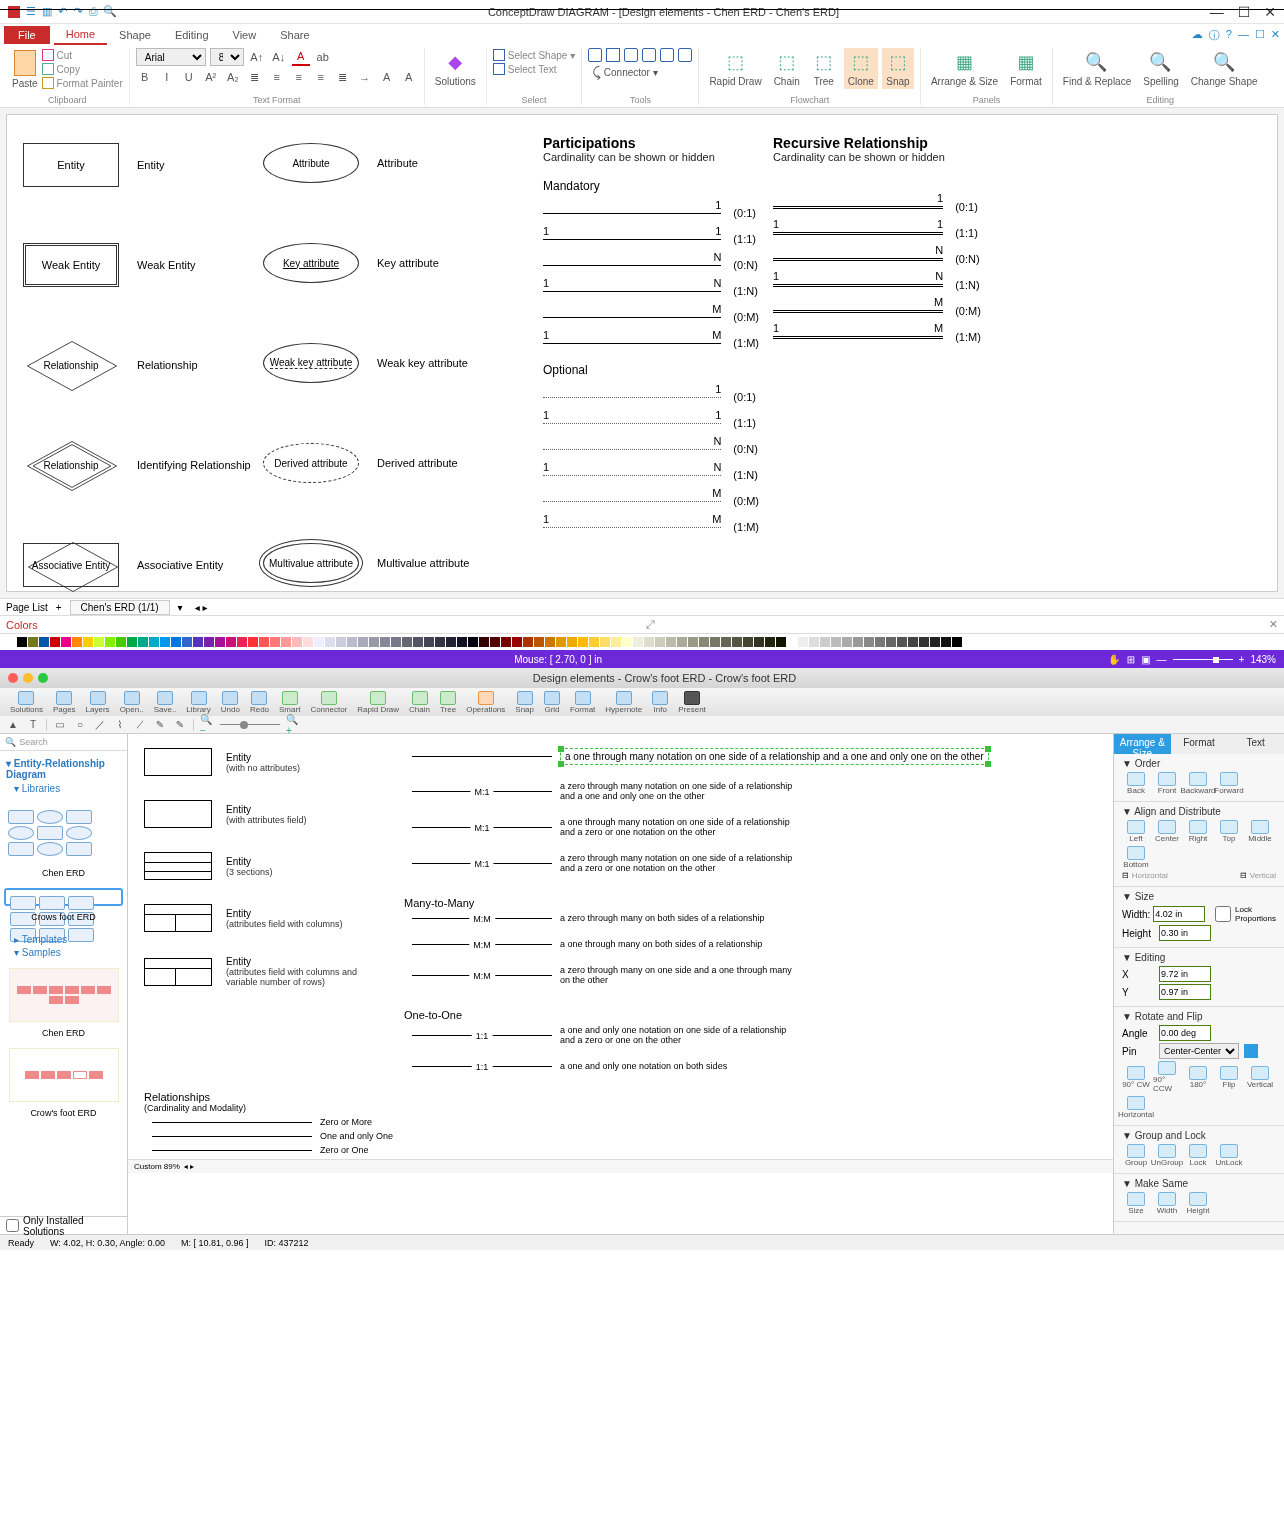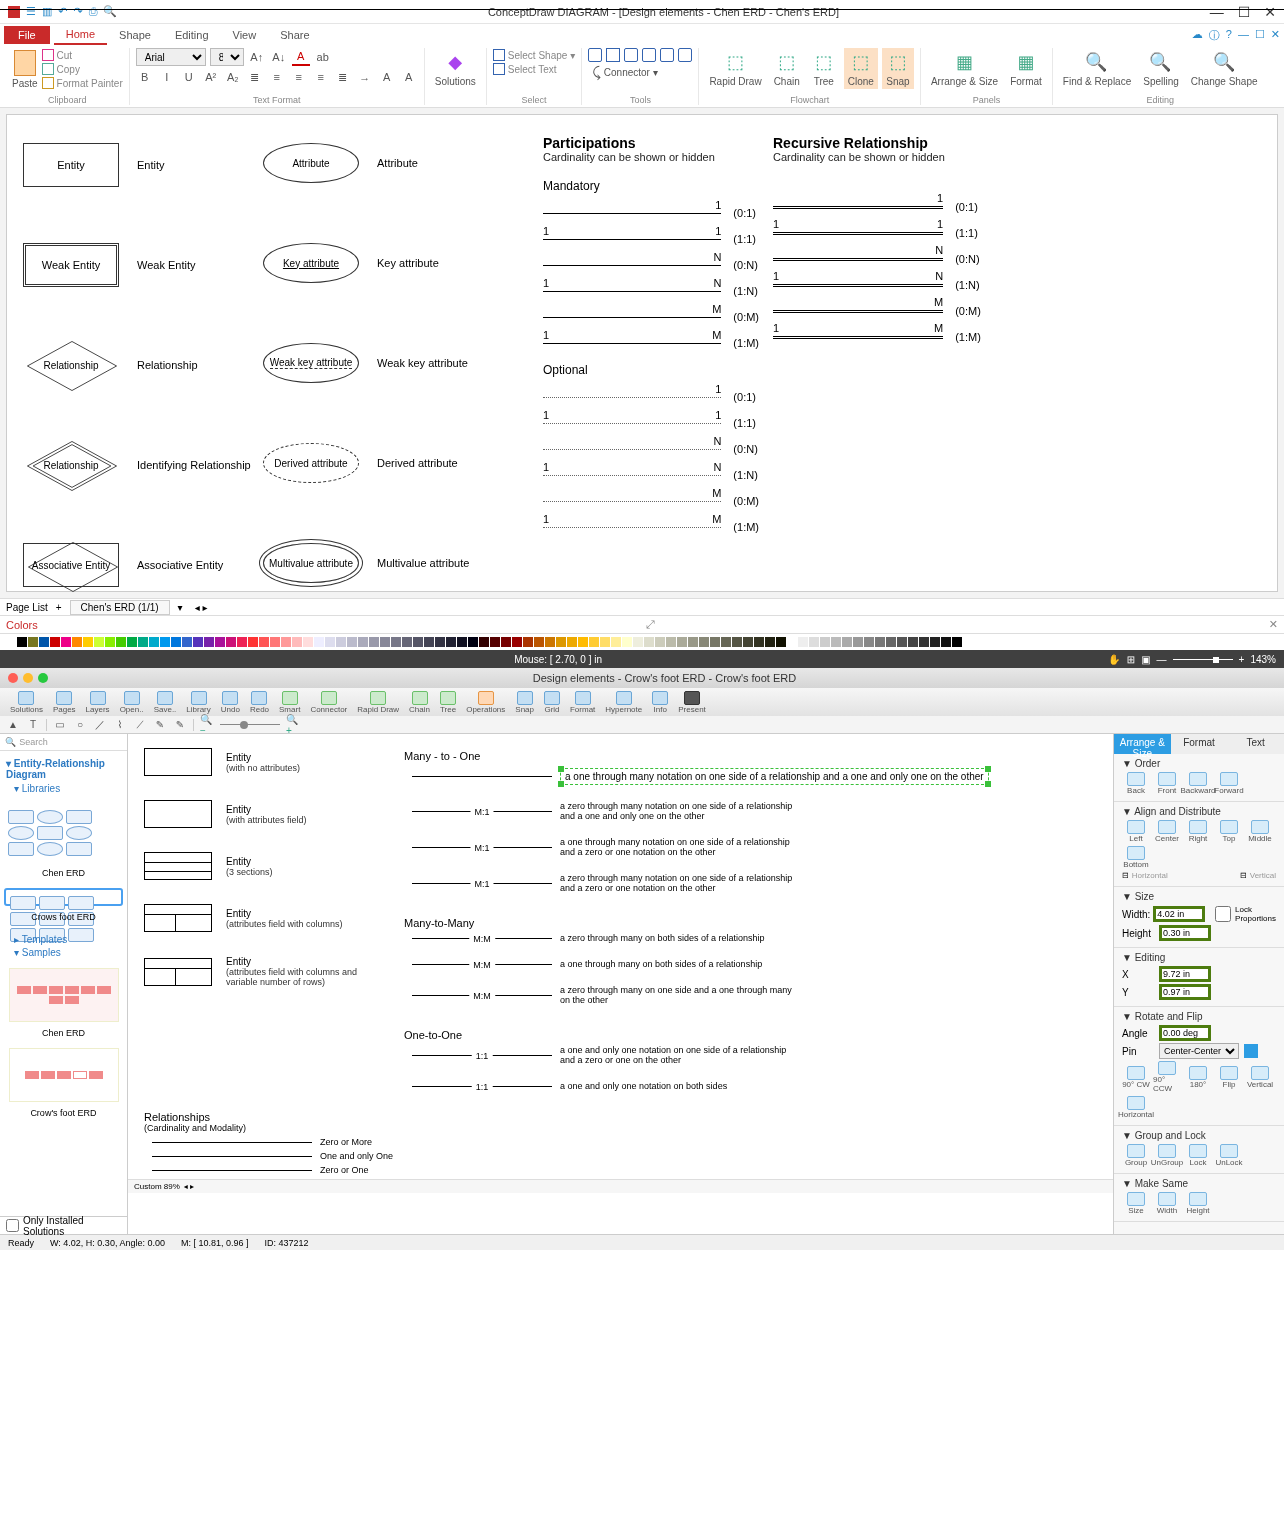--- a/index.html
+++ b/index.html
@@ -63,21 +63,21 @@
 .card-note { margin-left: 12px; font-size: 11px; width: 40px; }
 
 .page-list { display: flex; align-items: center; height: 18px; border-top: 1px solid #ddd; border-bottom: 1px solid #ddd; padding: 0 6px; font-size: 10px; gap: 8px; }
 .page-list .tab-item { border: 1px solid #ccc; padding: 1px 10px; background: #f8f8f8; }
 
 .colors-hdr { display: flex; align-items: center; padding: 2px 6px; font-size: 11px; color: #c92a2a; border-bottom: 1px solid #ddd; }
 .colors-hdr .x { margin-left: auto; color: #888; }
 .swatch-row { display: flex; padding: 3px 6px; gap: 1px; flex-wrap: wrap; }
 .sw { width: 10px; height: 10px; }
 
-.status-red { display: flex; align-items: center; height: 18px; background: #404040; color: #fff; font-size: 10px; padding: 0 8px; }
+.status-red { display: flex; align-items: center; height: 18px; background: #6d28d9; color: #fff; font-size: 10px; padding: 0 8px; }
 .status-red .mouse { flex: 1; text-align: center; }
 .status-red .rs { display: flex; gap: 6px; align-items: center; }
 
 
 .mac-title { display: flex; align-items: center; height: 20px; background: linear-gradient(#e8e8e8,#d5d5d5); padding: 0 8px; font-size: 11px; }
 .mac-title .dot { width: 10px; height: 10px; border-radius: 50%; margin-right: 5px; }
 .mac-title .t { flex: 1; text-align: center; color: #333; }
 
 .mac-toolbar { display: flex; align-items: center; height: 28px; background: linear-gradient(#f6f6f6,#e2e2e2); padding: 0 6px; gap: 2px; font-size: 8px; }
 .mtb { display: flex; flex-direction: column; align-items: center; padding: 0 4px; color: #555; }
@@ -123,21 +123,21 @@
 
 .mac-panel { width: 170px; background: #f7f7f7; font-size: 10px; }
 .panel-tabs { display: flex; height: 20px; }
 .panel-tabs .pt { flex: 1; text-align: center; padding: 3px 0; background: #eee; color: #333; }
 .panel-tabs .pt.active { background: #2d9de3; color: #fff; }
 .panel-sec { padding: 4px 8px; border-bottom: 1px solid #ddd; }
 .panel-sec .ph { font-size: 10px; color: #333; margin-bottom: 3px; }
 .panel-sec .row { display: flex; gap: 3px; align-items: center; margin: 2px 0; }
 .panel-sec .icn { display: flex; flex-direction: column; align-items: center; font-size: 8px; color: #555; width: 28px; }
 .panel-sec .icn .b { width: 18px; height: 14px; background: #d7ecf9; border: 1px solid #7ab5e0; border-radius: 2px; }
-.panel-sec input { width: 52px; height: 16px; border: 3px solid #4d7c0f; font-size: 9px; padding: 0 1px; }
+.panel-sec input { width: 52px; height: 16px; border: 1px solid #4d7c0f; font-size: 9px; padding: 0 1px; }
 .panel-sec select { width: 80px; height: 16px; border: 1px solid #aaa; font-size: 9px; }
 
 .mac-status { display: flex; align-items: center; height: 16px; background: #f0f0f0; border-top: 1px solid #ccc; padding: 0 8px; font-size: 9px; gap: 16px; }
 .oi-bar { display: flex; align-items: center; height: 18px; border-top: 1px solid #ccc; padding: 0 6px; font-size: 10px; gap: 4px; background: #fff; }
 .scroll-strip { display: flex; align-items: center; height: 14px; background: #f6f6f6; border-top: 1px solid #ddd; padding: 0 6px; font-size: 8px; gap: 4px; }
 </style>
 </head>
 <body>
 
 <div class="win-title">
@@ -893,21 +893,20 @@
             <div class="cf-lbl">Entity<div class="sub">(attributes field with columns)</div></div>
           </div>
           <div style="height: 16px;"></div>
           <div class="cf-row">
             <div class="cf-shape attrcol"></div>
             <div class="cf-lbl">Entity<div class="sub">(attributes field with columns and variable number of rows)</div></div>
           </div>
           <div style="height: 16px;"></div>
         </div>
       <div style="flex:1">
-        <div style="font-size:11px;margin:6px 0">Many - to - One</div>
         <div id="m1-rows">
             <div class="cf-row">
               <div class="cf-line"></div>
               <div class="cf-sel">a one through many notation on one side of a relationship and a one and only one on the other<div class="h" style="left:-3px;top:-3px"></div><div class="h" style="right:-3px;top:-3px"></div><div class="h" style="left:-3px;bottom:-3px"></div><div class="h" style="right:-3px;bottom:-3px"></div></div>
             </div>
             <div style="height: 8px;"></div>
             <div class="cf-row">
               <div class="cf-line">
                 <span class="mid">M:1</span>
               </div>

